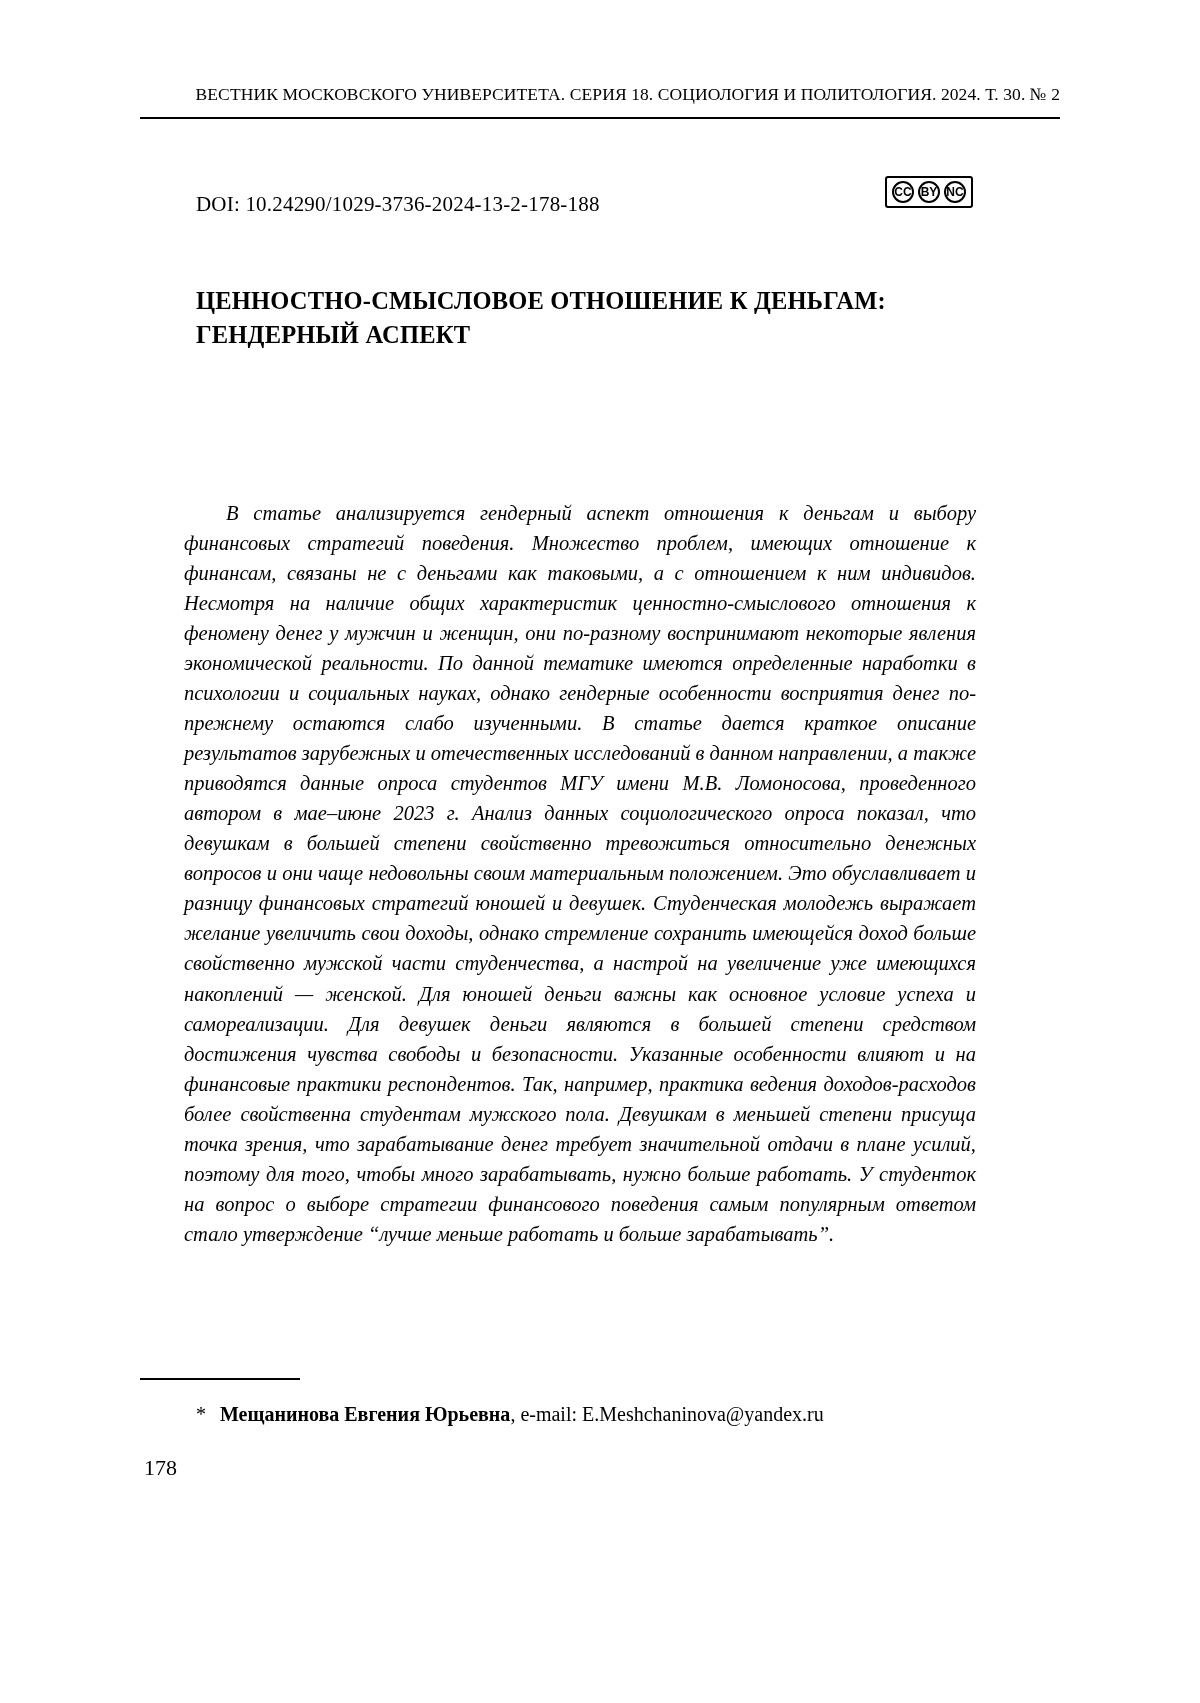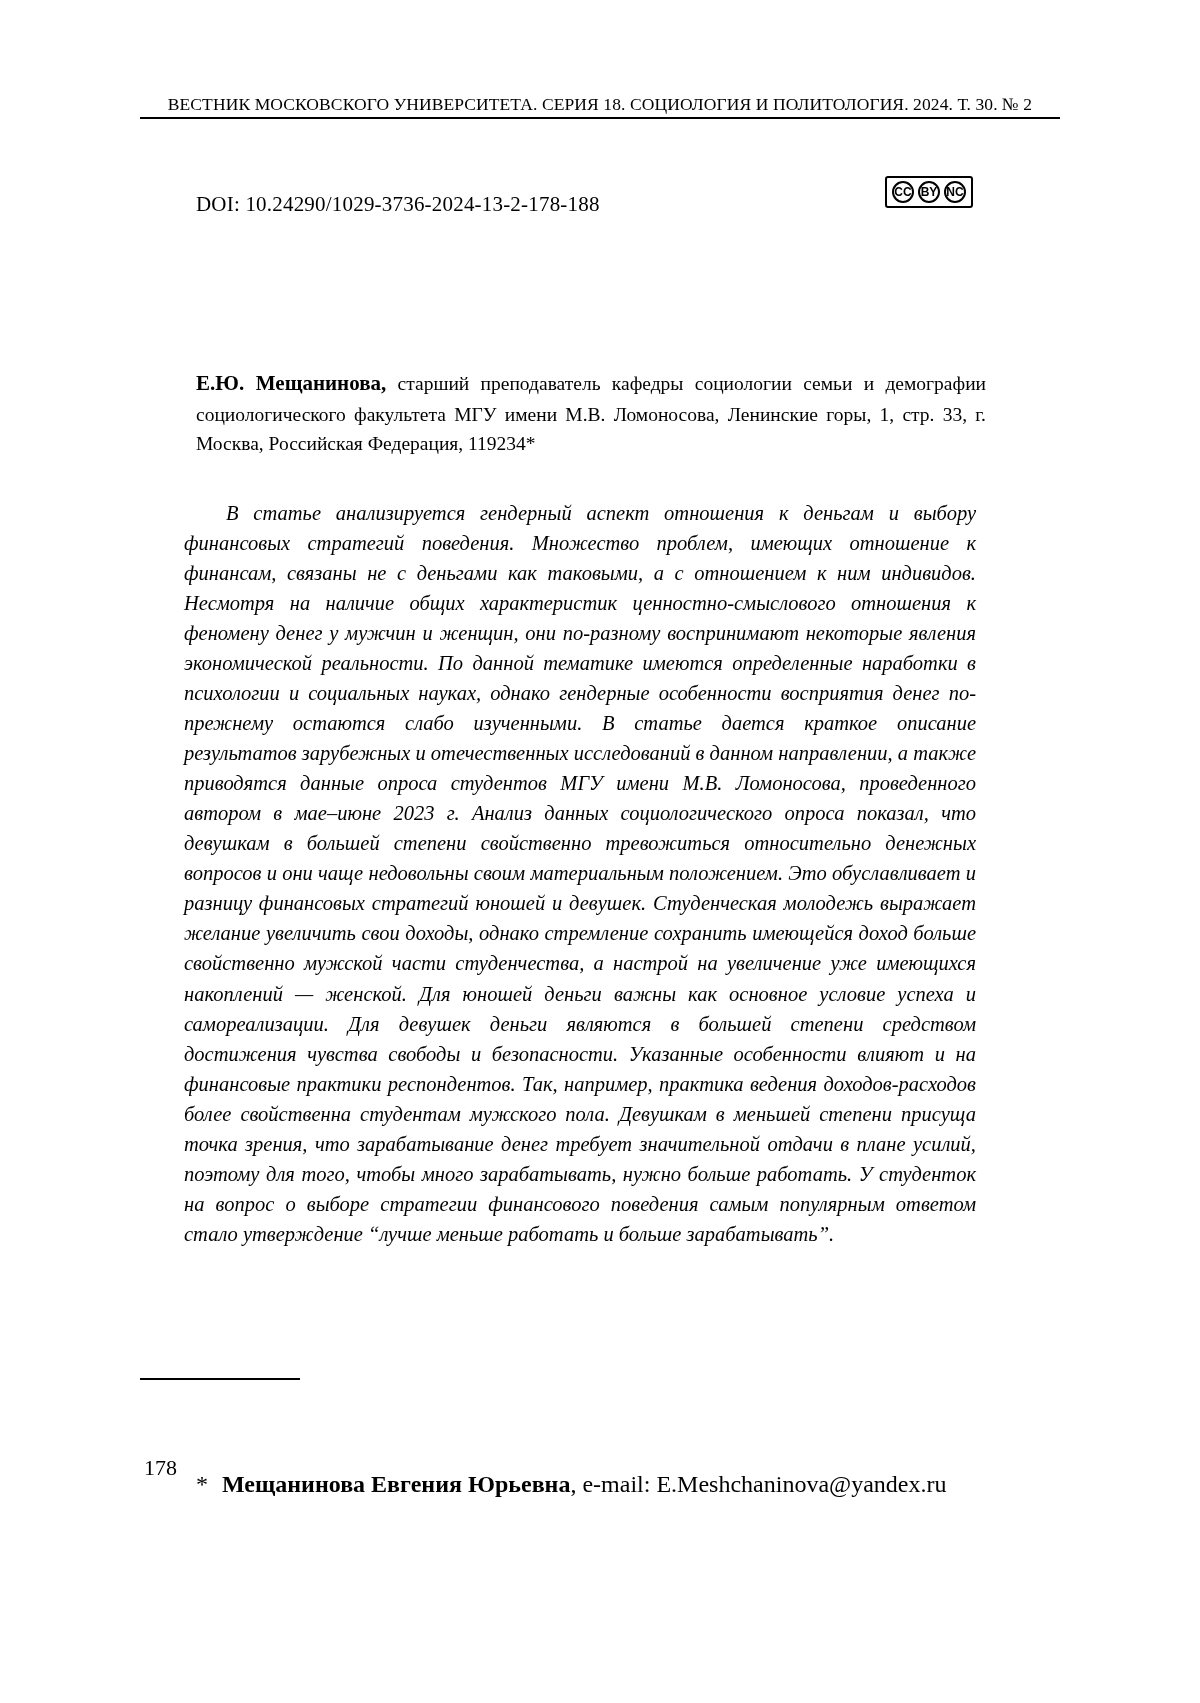--- a/index.html
+++ b/index.html
@@ -17,24 +17,24 @@
   }
   .page {
     position: relative;
     width: 1200px;
     height: 1703px;
     box-sizing: border-box;
     padding: 0;
   }
   .running-head {
     position: absolute;
-    top: 94px;
+    top: 84px;
     left: 140px;
     width: 920px;
-    text-align: center;
+    text-align: right;
     font-size: 17.5px;
     letter-spacing: 0.1px;
     white-space: nowrap;
   }
   .head-rule {
     position: absolute;
     top: 117px;
     left: 140px;
     width: 920px;
     height: 2px;
@@ -128,24 +128,24 @@
   .foot-rule {
     position: absolute;
     top: 1378px;
     left: 140px;
     width: 160px;
     height: 1.5px;
     background: #000;
   }
   .footnote {
     position: absolute;
-    top: 1468px;
+    top: 1400px;
     left: 196px;
     width: 800px;
-    font-size: 24px;
+    font-size: 20px;
     line-height: 1.4;
   }
   .footnote .fn-star {
     margin-right: 14px;
   }
   .footnote b {
     font-weight: bold;
   }
   .folio {
     position: absolute;
@@ -164,24 +164,22 @@
   <div class="head-rule"></div>
 
   <div class="cc-badge">
     <span class="cc-circle">CC</span>
     <span class="cc-circle">BY</span>
     <span class="cc-circle">NC</span>
   </div>
 
   <div class="doi">DOI: 10.24290/1029-3736-2024-13-2-178-188</div>
 
+  <h1 class="title">ЦЕННОСТНО-СМЫСЛОВОЕ ОТНОШЕНИЕ К ДЕНЬГАМ: ГЕНДЕРНЫЙ АСПЕКТ</h1>
 
-  <div class="authors">
-    <span class="au-name">Е.Ю. Мещанинова,</span><span> старший преподаватель кафедры социологии семьи и демографии социологического факультета МГУ имени М.В. Ломоносова, Ленинские горы, 1, стр. 33, г. Москва, Российская Федерация, 119234*</span>
-  </div>
 
   <div class="abstract">В статье анализируется гендерный аспект отношения к деньгам и выбору финансовых стратегий поведения. Множество проблем, имеющих отношение к финансам, связаны не с деньгами как таковыми, а с отношением к ним индивидов. Несмотря на наличие общих характеристик ценностно-смыслового отношения к феномену денег у мужчин и женщин, они по-разному воспринимают некоторые явления экономической реальности. По данной тематике имеются определенные наработки в психологии и социальных науках, однако гендерные особенности восприятия денег по-прежнему остаются слабо изученными. В статье дается краткое описание результатов зарубежных и отечественных исследований в данном направлении, а также приводятся данные опроса студентов МГУ имени М.В. Ломоносова, проведенного автором в мае–июне 2023 г. Анализ данных социологического опроса показал, что девушкам в большей степени свойственно тревожиться относительно денежных вопросов и они чаще недовольны своим материальным положением. Это обуславливает и разницу финансовых стратегий юношей и девушек. Студенческая молодежь выражает желание увеличить свои доходы, однако стремление сохранить имеющейся доход больше свойственно мужской части студенчества, а настрой на увеличение уже имеющихся накоплений — женской. Для юношей деньги важны как основное условие успеха и самореализации. Для девушек деньги являются в большей степени средством достижения чувства свободы и безопасности. Указанные особенности влияют и на финансовые практики респондентов. Так, например, практика ведения доходов-расходов более свойственна студентам мужского пола. Девушкам в меньшей степени присуща точка зрения, что зарабатывание денег требует значительной отдачи в плане усилий, поэтому для того, чтобы много зарабатывать, нужно больше работать. У студенток на вопрос о выборе стратегии финансового поведения самым популярным ответом стало утверждение “лучше меньше работать и больше зарабатывать”.</div>
 
 
   <div class="foot-rule"></div>
 
   <div class="footnote">
     <span class="fn-star">*</span><b>Мещанинова Евгения Юрьевна</b><span>, e-mail: E.Meshchaninova@yandex.ru</span>
   </div>
 

